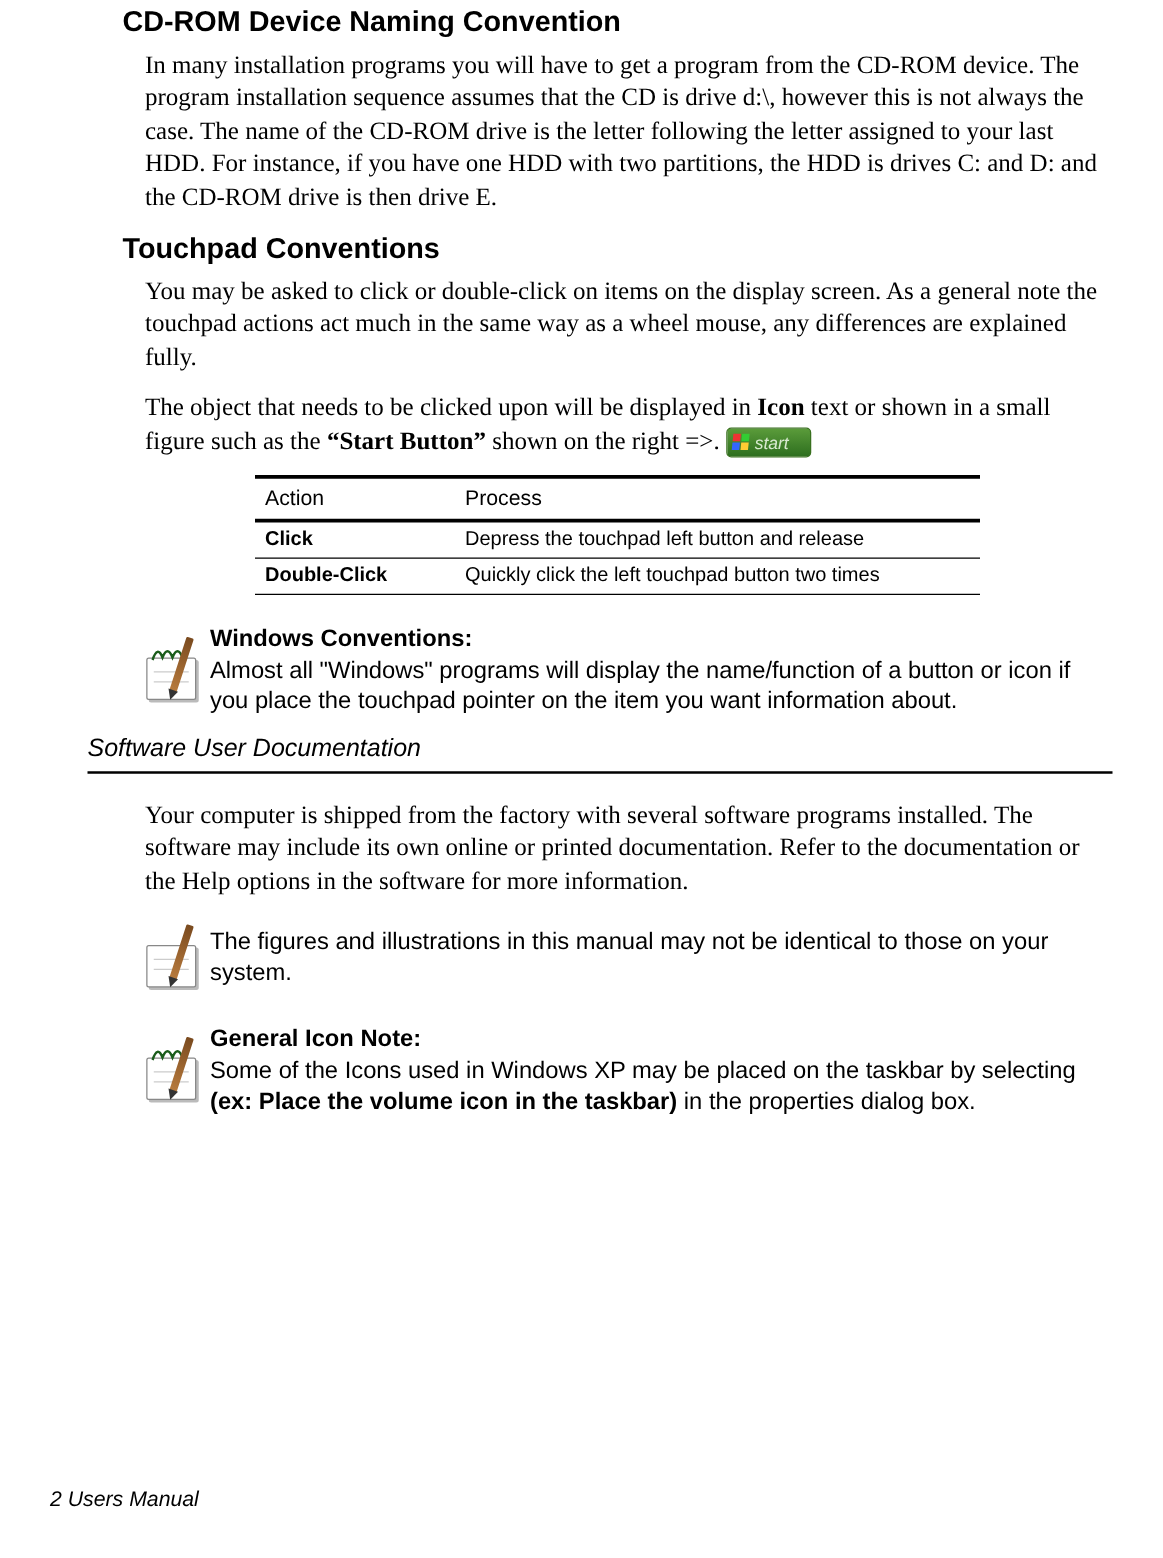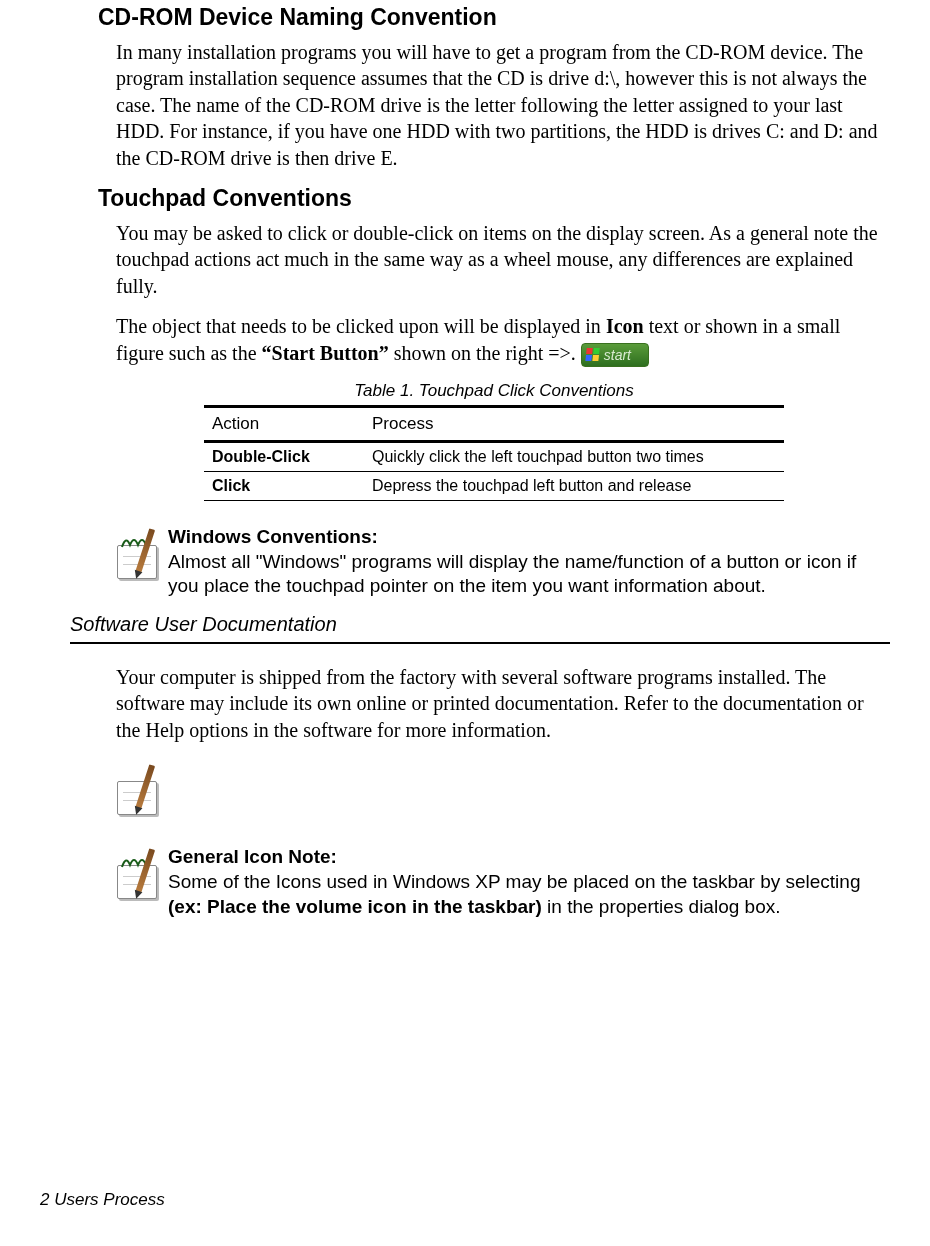--- a/index.html
+++ b/index.html
@@ -50,21 +50,21 @@
       border-bottom: 3px solid #000;
     }
     .conv-table td {
       font-size: 16px;
       padding: 5px 8px;
       border-bottom: 1px solid #000;
     }
     .conv-table td.action { font-weight: bold; width: 160px;}
     .note-row {
       display: flex;
-      align-items: flex-start;
+      align-items: center;
       margin: 8px 0 14px 0;
     }
     .note-icon-wrap {
       flex: 0 0 70px;
       display: flex;
       justify-content: center;
       padding-top: 2px;
       padding-left: 10px;
     }
     .note-body {
@@ -174,36 +174,35 @@
       <span class="win-flag">
           <span></span>
           <span></span>
           <span></span>
           <span></span>
         </span>
       <span>start</span>
     </span>
   </p>
 
-  <div class="table-caption">Table 1.  Touchpad Click Conventions</div>
   <table class="conv-table">
     <thead>
       <tr>
         <th>Action</th>
         <th>Process</th>
       </tr>
     </thead>
     <tbody>
       <tr>
+        <td class="action">Click</td>
+        <td>Depress the touchpad left button and release</td>
+      </tr>
+      <tr>
         <td class="action">Double-Click</td>
         <td>Quickly click the left touchpad button two times</td>
-      </tr>
-      <tr>
-        <td class="action">Click</td>
-        <td>Depress the touchpad left button and release</td>
       </tr>
     </tbody>
   </table>
 
   <div class="note-row">
     <div class="note-icon-wrap">
       <div class="pencil-note">
         <div class="sheet"></div>
         <div class="scrib"><svg viewBox="0 0 30 16">
               <path d="M1 14 Q5 2 9 12 Q13 2 17 12 Q21 2 25 12" stroke="#1a5c1a" stroke-width="2" fill="none"></path>
@@ -224,20 +223,23 @@
 
   <p class="body-text">Your computer is shipped from the factory with several software programs installed. The software may include its own online or printed documentation. Refer to the documentation or the Help options in the software for more information.</p>
 
   <div class="note-row plain" style="margin-top:18px;">
     <div class="note-icon-wrap">
       <div class="pencil-note">
         <div class="sheet"></div>
         <div class="pencil"></div>
       </div>
     </div>
+    <div class="note-body">
+      <span>The figures and illustrations in this manual may not be identical to those on your system.</span>
+    </div>
   </div>
 
   <div class="note-row" style="margin-top:22px;">
     <div class="note-icon-wrap">
       <div class="pencil-note">
         <div class="sheet"></div>
         <div class="scrib"><svg viewBox="0 0 30 16">
               <path d="M1 14 Q5 2 9 12 Q13 2 17 12 Q21 2 25 12" stroke="#1a5c1a" stroke-width="2" fill="none"></path>
             </svg></div>
         <div class="pencil"></div>
@@ -245,14 +247,14 @@
     </div>
     <div class="note-body">
       <span class="nb">General Icon Note:</span><br>
       <span>Some of the Icons used in Windows XP may be placed on the taskbar by selecting </span><span class="nb">(ex: Place the volume icon in the taskbar)</span><span> in the properties dialog box.</span>
     </div>
   </div>
 
 </div>
 
 <div class="page-footer">
-  <span>2</span><span>  Users Process</span>
+  <span>2</span><span>  Users Manual</span>
 </div>
 
 </body></html>

